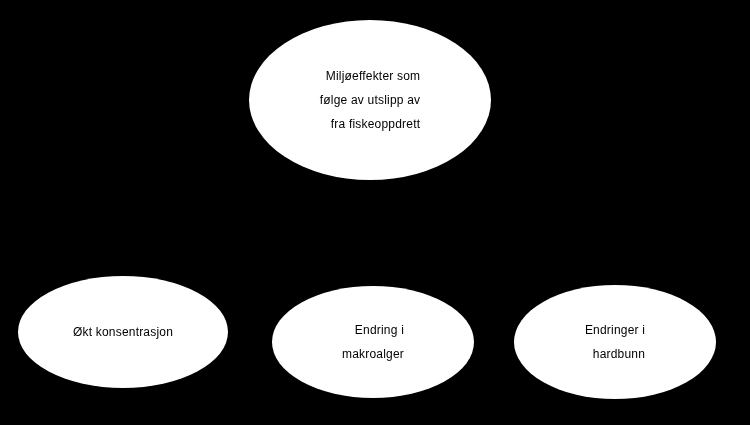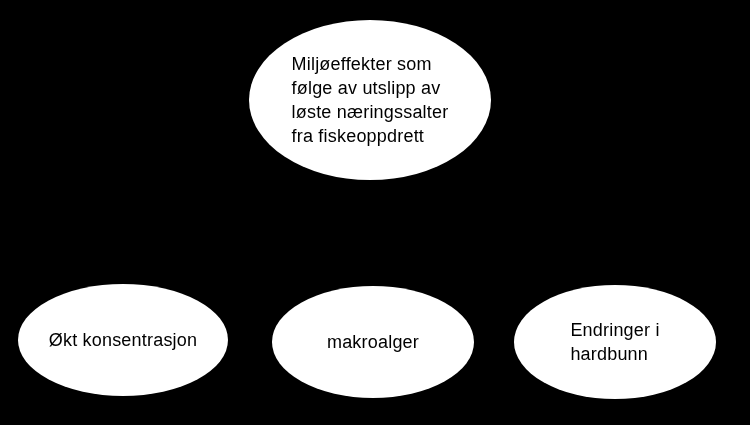--- a/index.html
+++ b/index.html
@@ -18,53 +18,53 @@
   .node {
     position: absolute;
     background: #ffffff;
     border-radius: 50%;
     display: flex;
     align-items: center;
     justify-content: center;
     color: #000000;
   }
   .node .label {
-    text-align: left;
-    font-size: 18px;
+    text-align: right;
+    font-size: 12px;
     line-height: 24px;
     font-weight: 400;
     letter-spacing: 0.2px;
   }
   .node-root   { left: 249px; top: 20px;  width: 242px; height: 160px; }
-  .node-child1 { left: 18px;  top: 284px; width: 210px; height: 112px; }
+  .node-child1 { left: 18px;  top: 276px; width: 210px; height: 112px; }
   .node-child2 { left: 272px; top: 286px; width: 202px; height: 112px; }
   .node-child3 { left: 514px; top: 285px; width: 202px; height: 114px; }
 </style>
 </head>
 <body>
 
 <div class="canvas">
 
   <div class="node node-root">
     <div class="label">
       <div>Miljøeffekter som</div>
       <div>følge av utslipp av</div>
-      <div>løste næringssalter</div>
       <div>fra fiskeoppdrett</div>
     </div>
   </div>
 
   <div class="node node-child1">
     <div class="label">
       <div>Økt konsentrasjon</div>
     </div>
   </div>
 
   <div class="node node-child2">
     <div class="label">
+      <div>Endring i</div>
       <div>makroalger</div>
     </div>
   </div>
 
   <div class="node node-child3">
     <div class="label">
       <div>Endringer i</div>
       <div>hardbunn</div>
     </div>
   </div>

